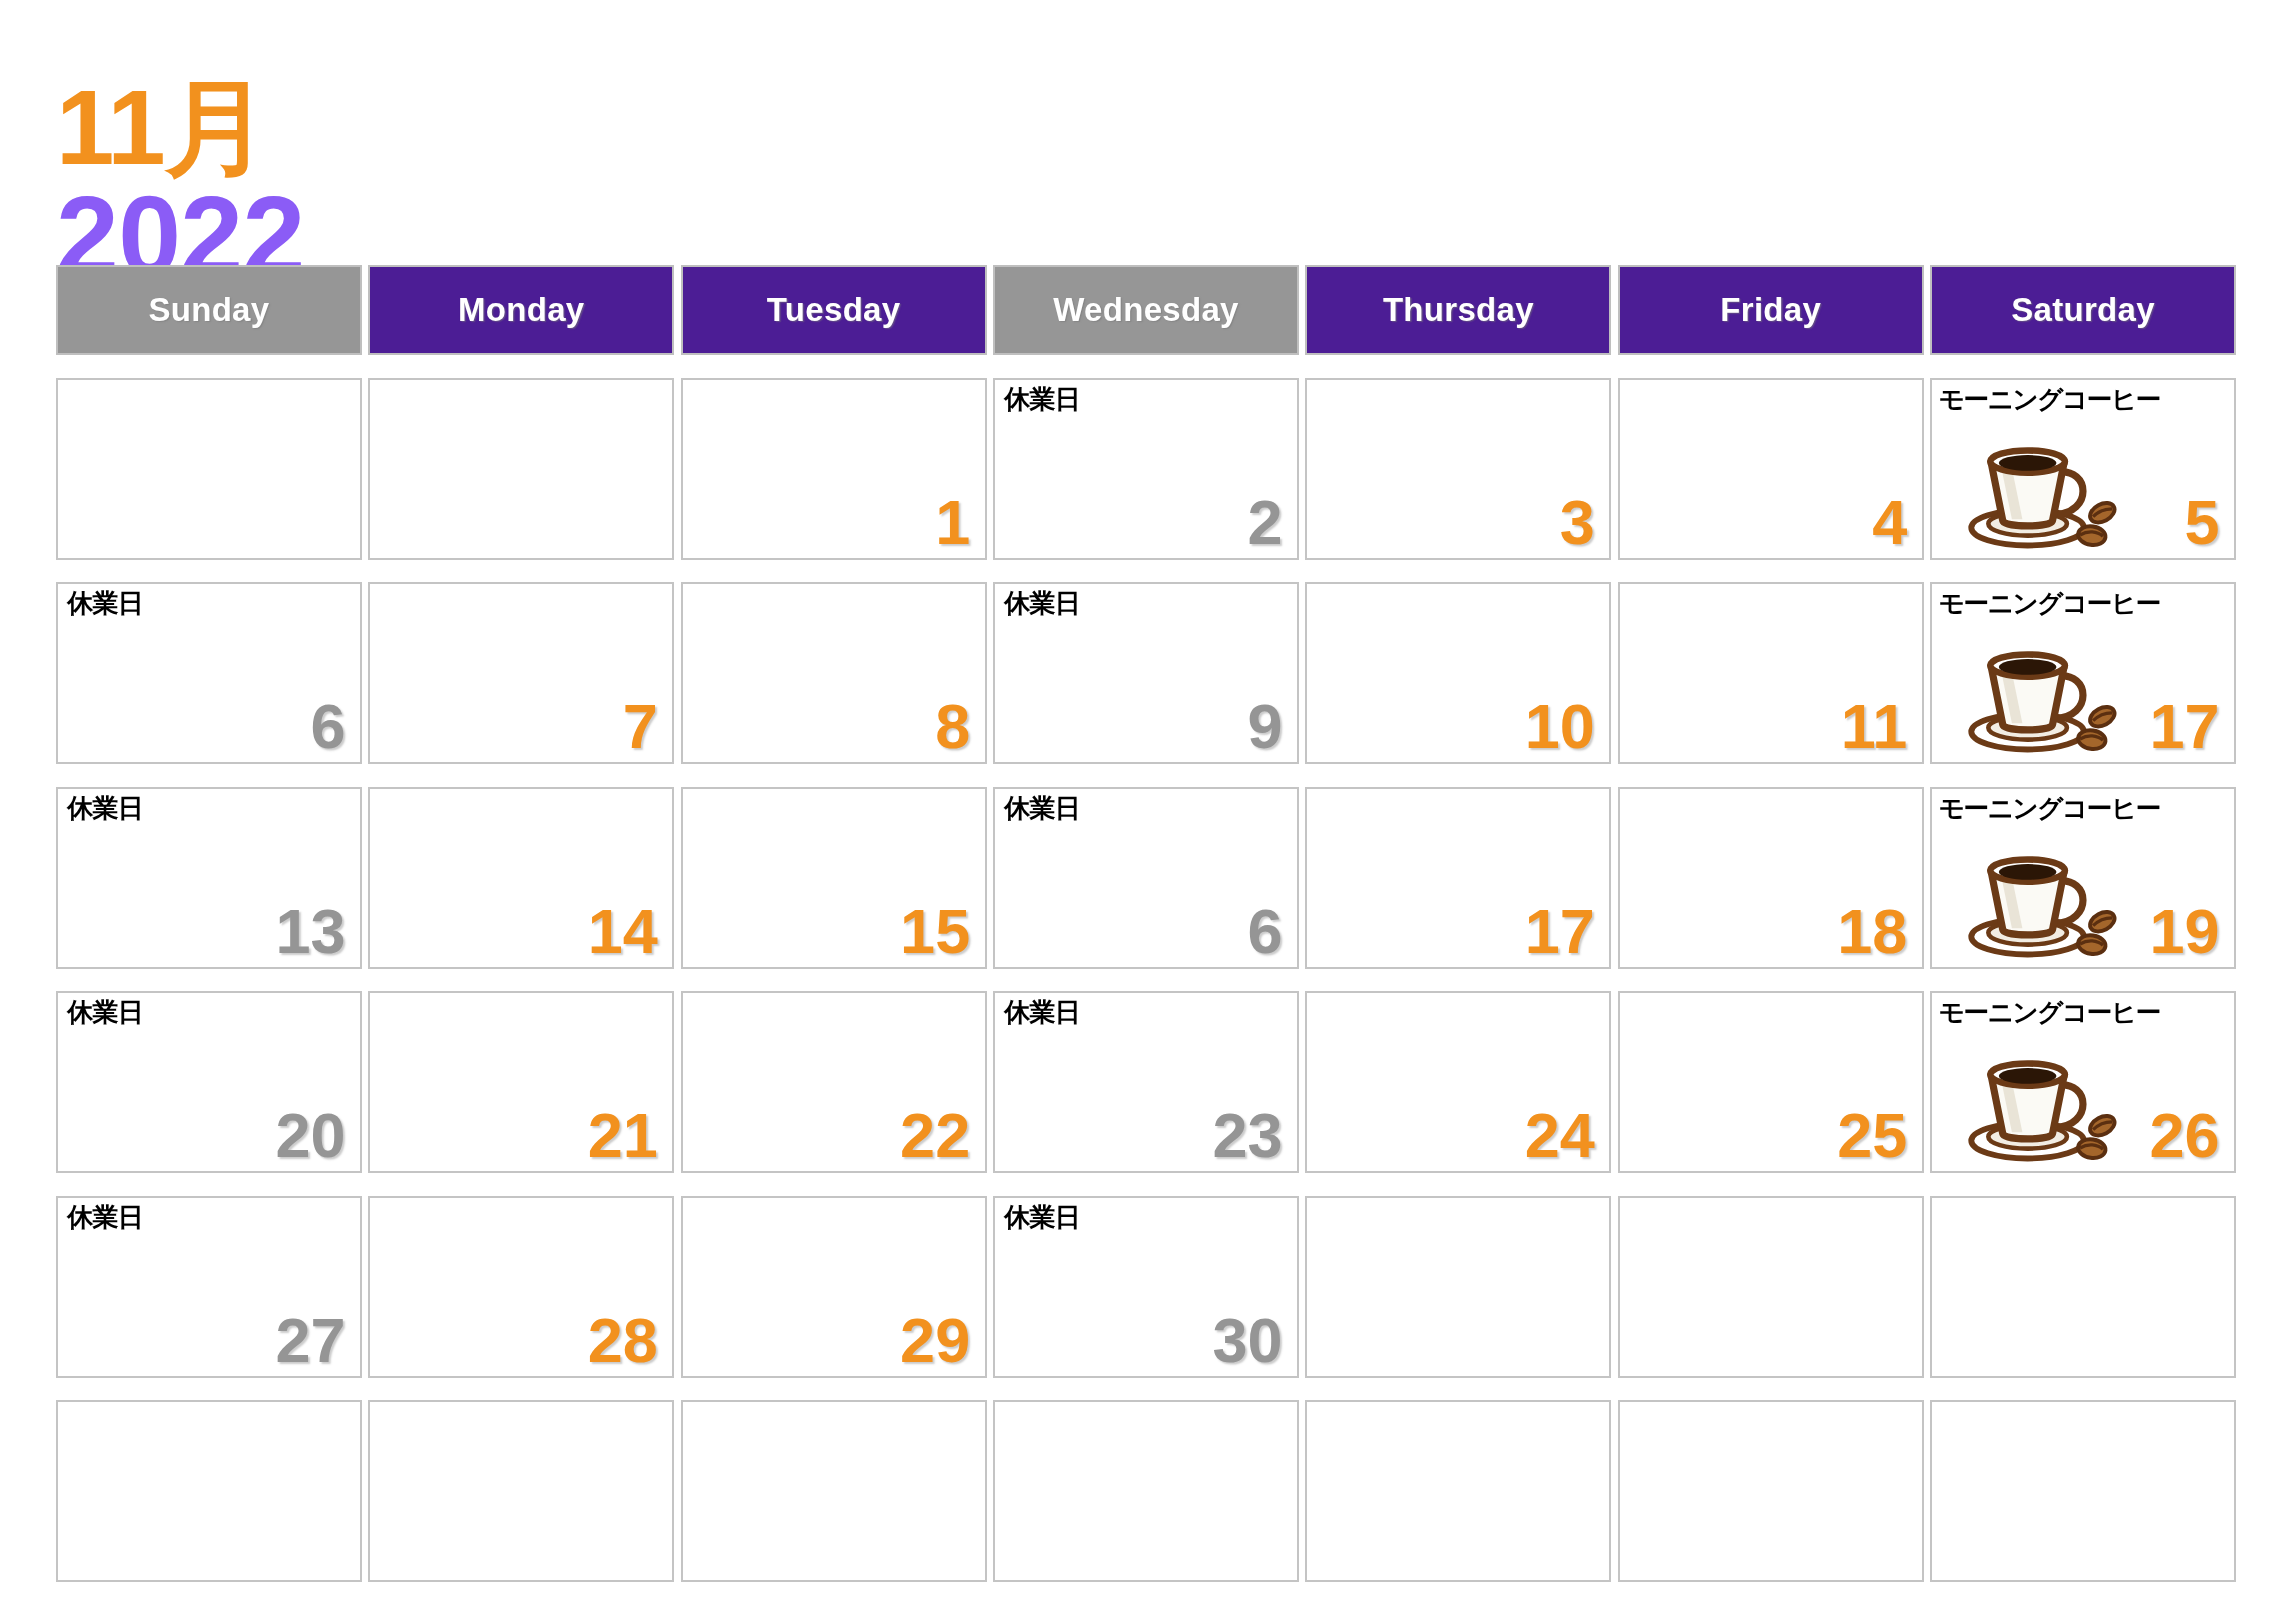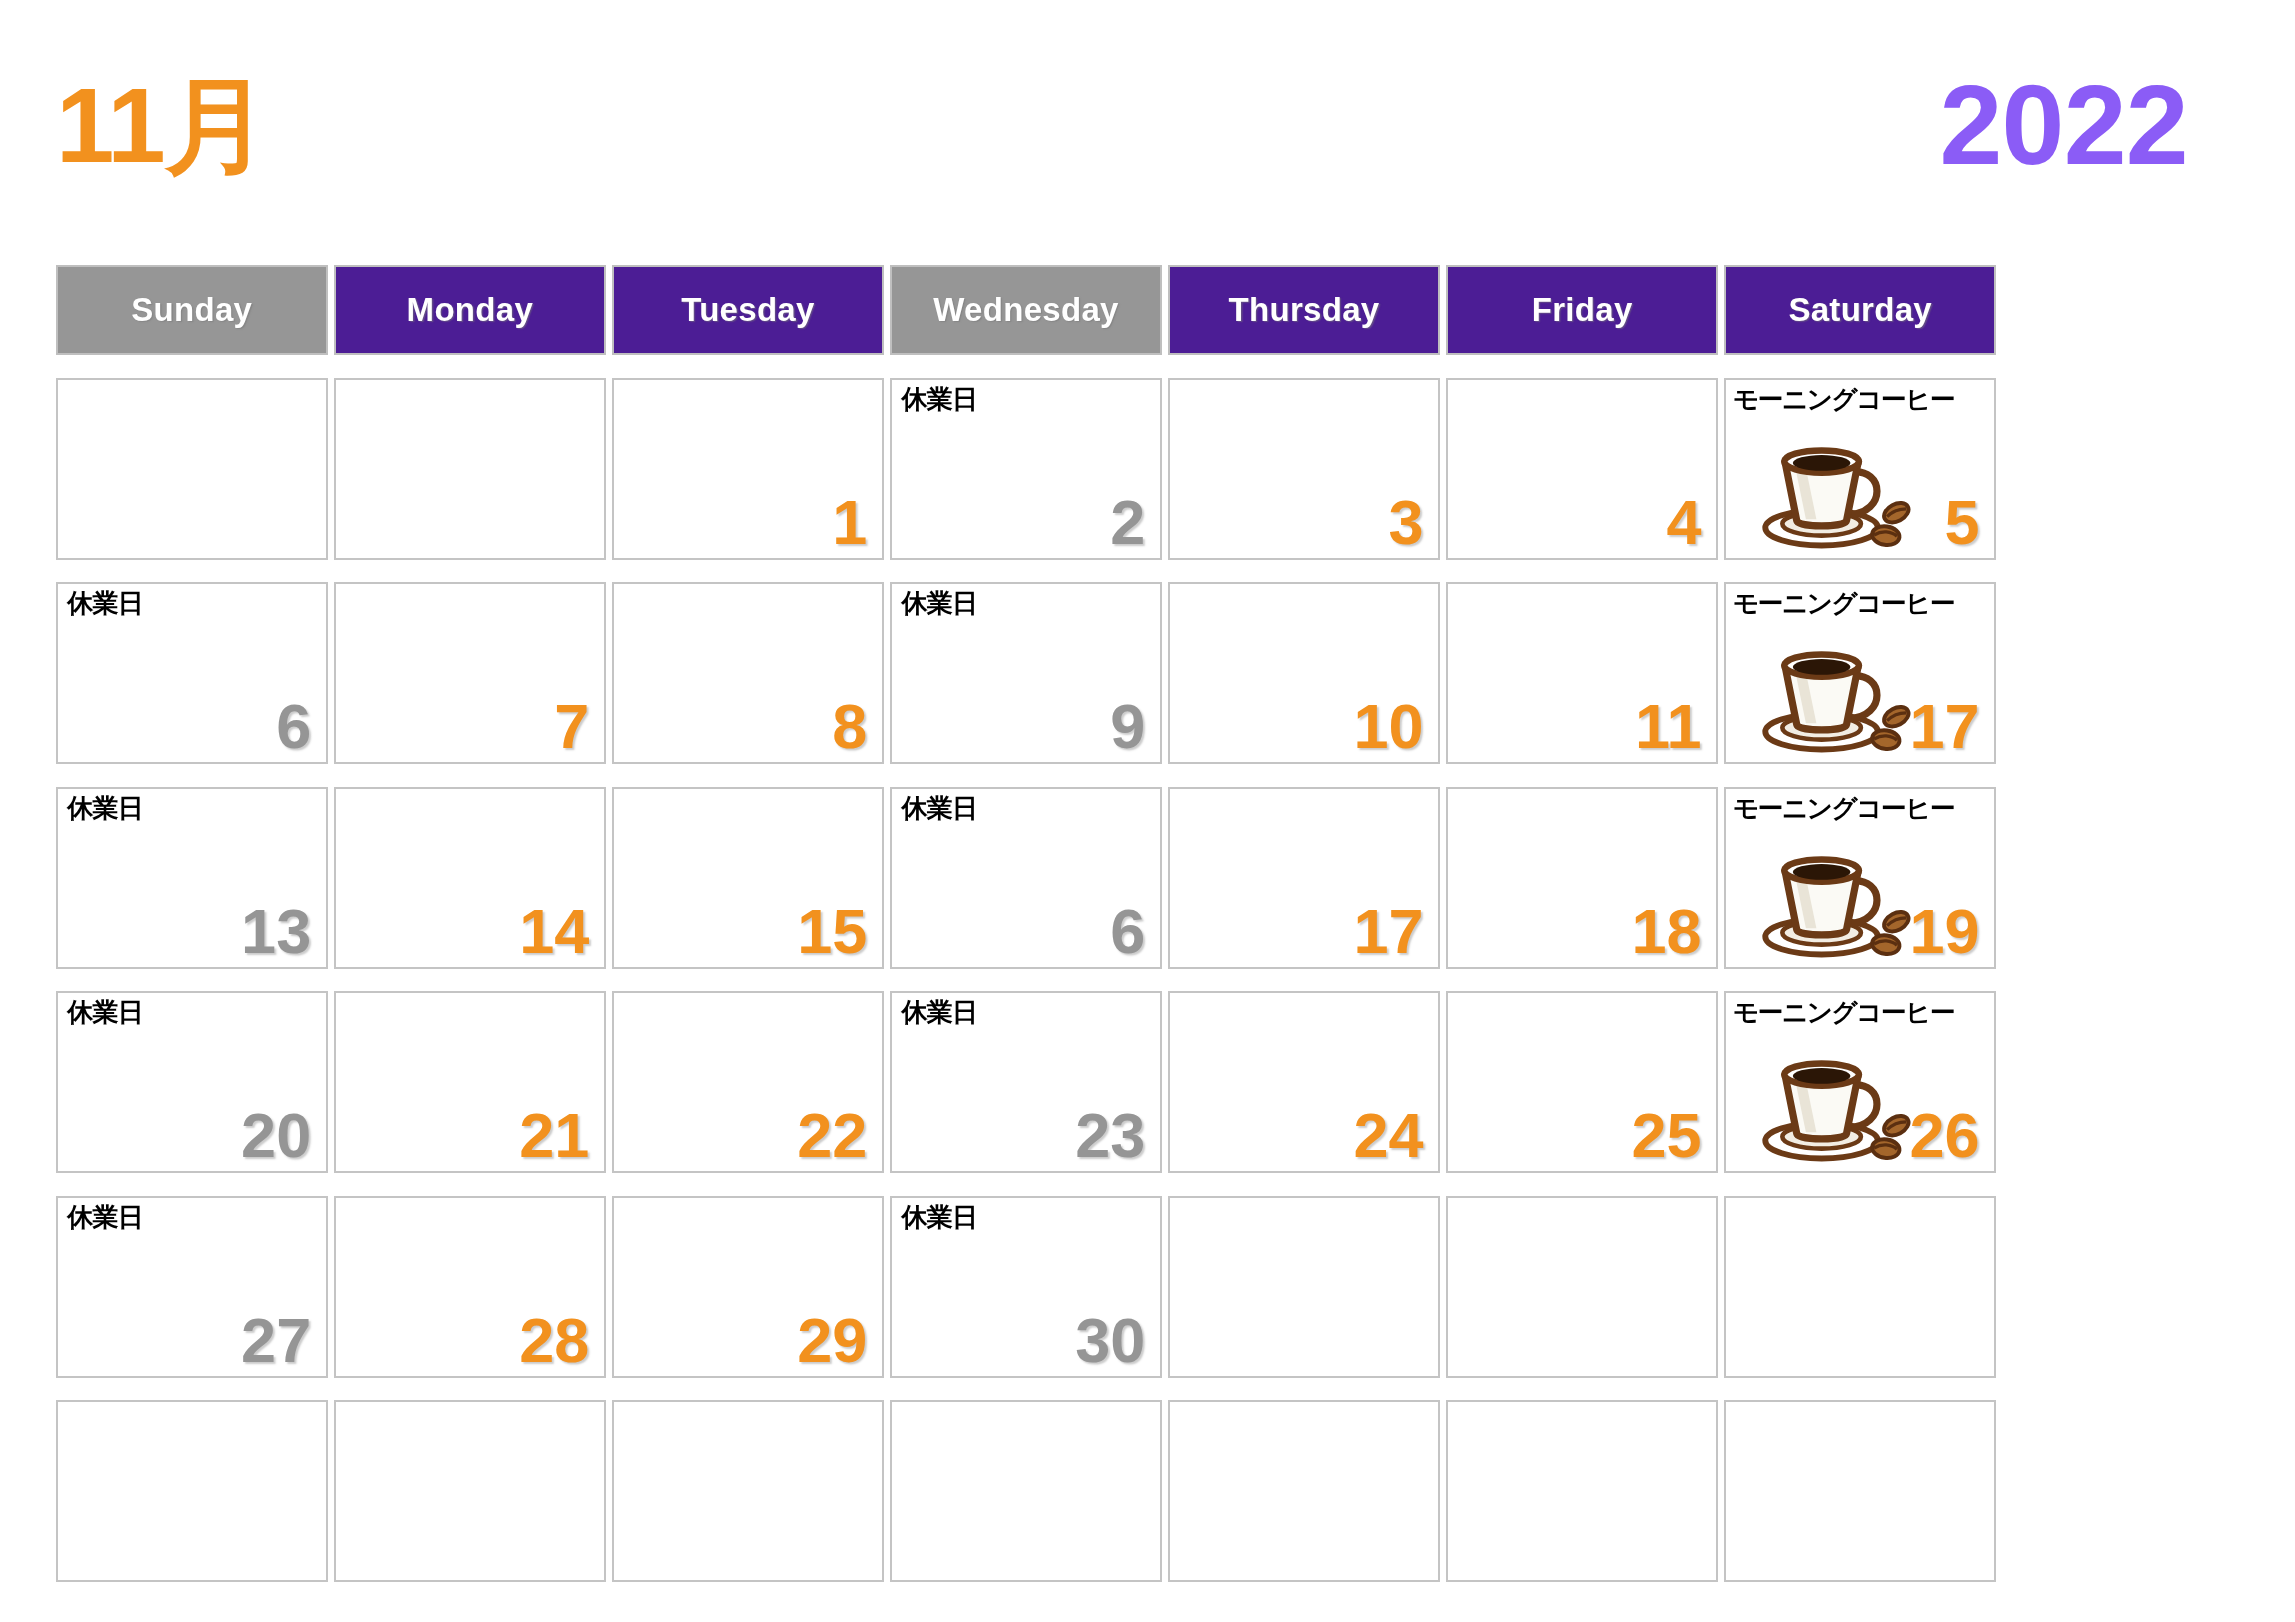--- a/index.html
+++ b/index.html
@@ -20,26 +20,27 @@
     left: 0; top: 0;
     width: 2295px;
     height: 1622px;
     background: #ffffff;
   }
 
   
   .title-bar {
     position: absolute;
     left: 56px;
-    top: 60px;
+    top: 75px;
     width: 2132px;
     height: 131px;
     display: flex;
-    align-items: center;
+    align-items: flex-start;
     justify-content: space-between;
+    flex-direction: column;
   }
   .month-title {
     font-size: 105px;
     font-weight: bold;
     color: #F2911E;
     line-height: 1;
     letter-spacing: -1.3px;
     white-space: nowrap;
   }
   .year-title {
@@ -49,21 +50,21 @@
     line-height: 1;
     letter-spacing: -0.7px;
     white-space: nowrap;
   }
 
   
   .calendar {
     position: absolute;
     left: 56px;
     top: 265px;
-    width: 1940px;
+    width: 2180px;
     display: grid;
     grid-template-columns: repeat(7, 1fr);
     column-gap: 6.5px;
     row-gap: 6.5px;
   }
 
   .dow-cell {
     height: 90px;
     display: flex;
     align-items: center;

